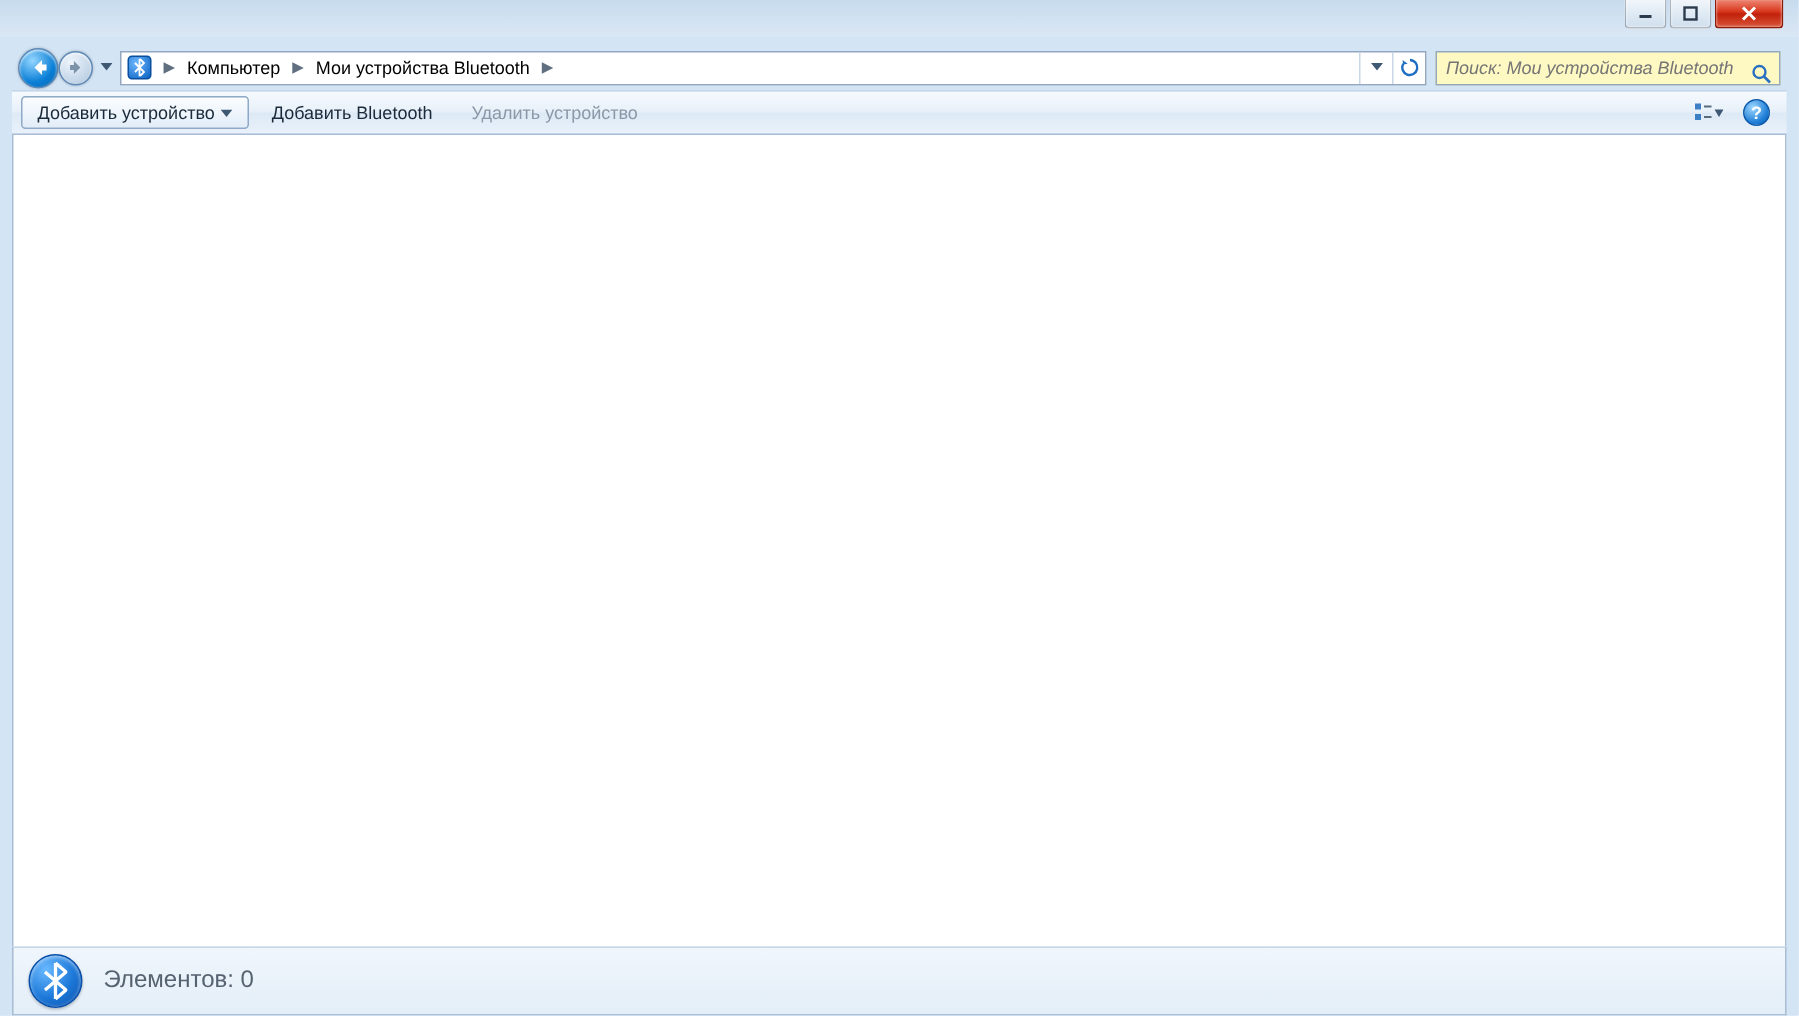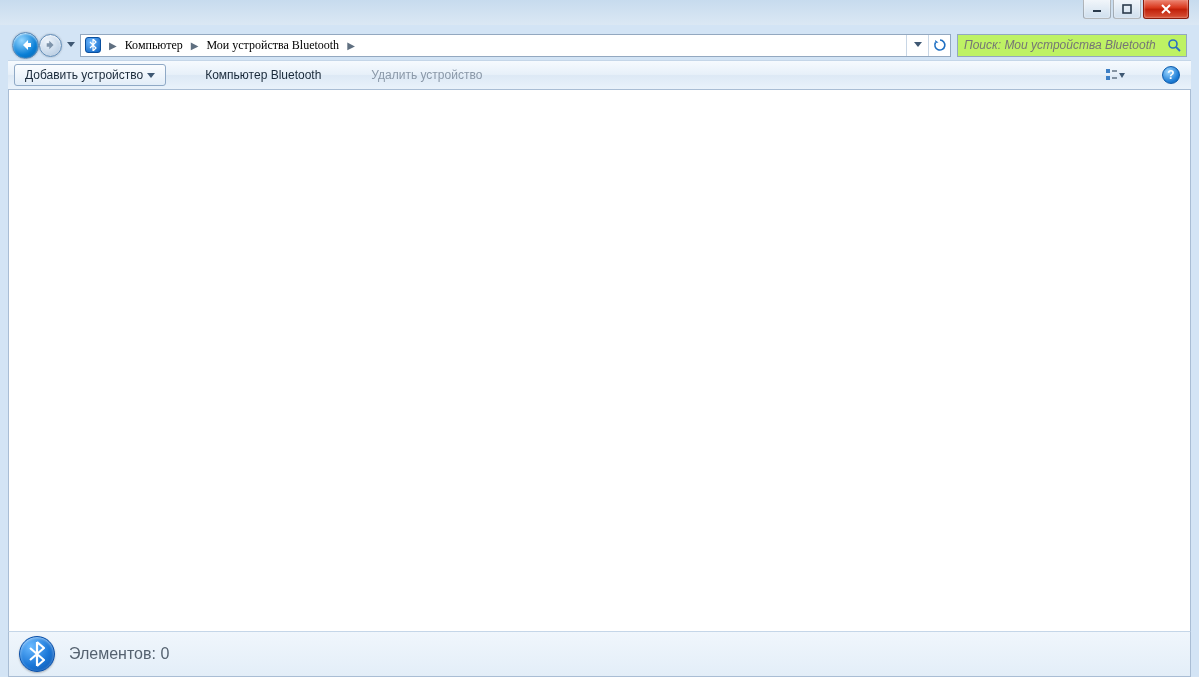--- a/index.html
+++ b/index.html
@@ -70,54 +70,54 @@
   .addr-icon {
     width: 20px; height: 20px; margin: 0 2px;
     display: flex; align-items: center; justify-content: center;
   }
   .bt-mini {
     width: 16px; height: 16px; border-radius: 3px;
     background: radial-gradient(circle at 35% 30%, #6fb8ff, #0a62c2);
     border: 1px solid #0a4f9e;
     display: flex; align-items: center; justify-content: center;
   }
-  .addr-seg { padding: 0 4px; height: 100%; display: flex; align-items: center; font-family: Liberation Serif, serif; }
+  .addr-seg { padding: 0 4px; height: 100%; display: flex; align-items: center; }
   .addr-arrow { color: #5f6f80; padding: 0 4px; font-size: 10px; }
   .addr-tail { flex: 1; }
   .addr-drop, .addr-refresh {
     width: 22px; height: 100%;
     border-left: 1px solid #c8d6e5;
     display: flex; align-items: center; justify-content: center;
   }
   .addr-refresh svg { display:block; }
 
   .searchbox {
     width: 230px; height: 23px; margin-left: 4px;
-    background: #bef264; border: 1px solid #93a8c0;
-    display: flex; align-items: center;
+    background: #fef9c3; border: 1px solid #93a8c0;
+    display: flex; align-items: flex-end;
     font-size: 12px;
   }
   .searchbox input {
     flex: 1; border: none; outline: none; height: 100%;
     padding: 0 6px; font-style: italic; color: #6c7a89; font-size: 12px;
     font-family: inherit; background: transparent;
   }
   .searchbox .search-icon {
     width: 24px; display: flex; align-items: center; justify-content: center;
     color: #2a6fc2;
   }
 
   
   .toolbar {
     height: 30px;
     background: linear-gradient(#f6fafe, #e7f0f9 48%, #dde9f5 52%, #e9f2fb);
     border-top: 1px solid #c5d6e8;
     border-bottom: 1px solid #a9bdd4;
     display: flex; align-items: center;
-    padding: 0 6px; gap: 28px;
+    padding: 0 6px; gap: 4px;
     font-size: 12px;
   }
   .tool-btn {
     height: 22px; padding: 0 10px;
     display: flex; align-items: center; gap: 4px;
     border: 1px solid transparent; border-radius: 3px;
     color: #1a2a3a;
   }
   .tool-btn.primary {
     border-color: #8fa9c6;
@@ -249,21 +249,21 @@
   </div>
 
   <div class="toolbar">
     <div class="tool-btn primary">
       <span>Добавить устройство</span>
       <svg width="8" height="5">
           <path d="M0 0 L8 0 L4 5 Z" fill="#3f5873"></path>
         </svg>
     </div>
     <div class="tool-btn">
-      <span>Компьютер Bluetooth</span>
+      <span>Добавить Bluetooth</span>
     </div>
     <div class="tool-btn disabled">
       <span>Удалить устройство</span>
     </div>
     <div class="tool-spacer"></div>
     <div class="tool-icon-btn">
       <svg width="20" height="14" viewBox="0 0 20 14">
         <rect x="1" y="1" width="4" height="4" fill="#3d7fc5"></rect>
           <rect x="1" y="8" width="4" height="4" fill="#3d7fc5"></rect>
         <line x1="7" y1="3" x2="12" y2="3" stroke="#5a6b7c" stroke-width="1.4"></line>

